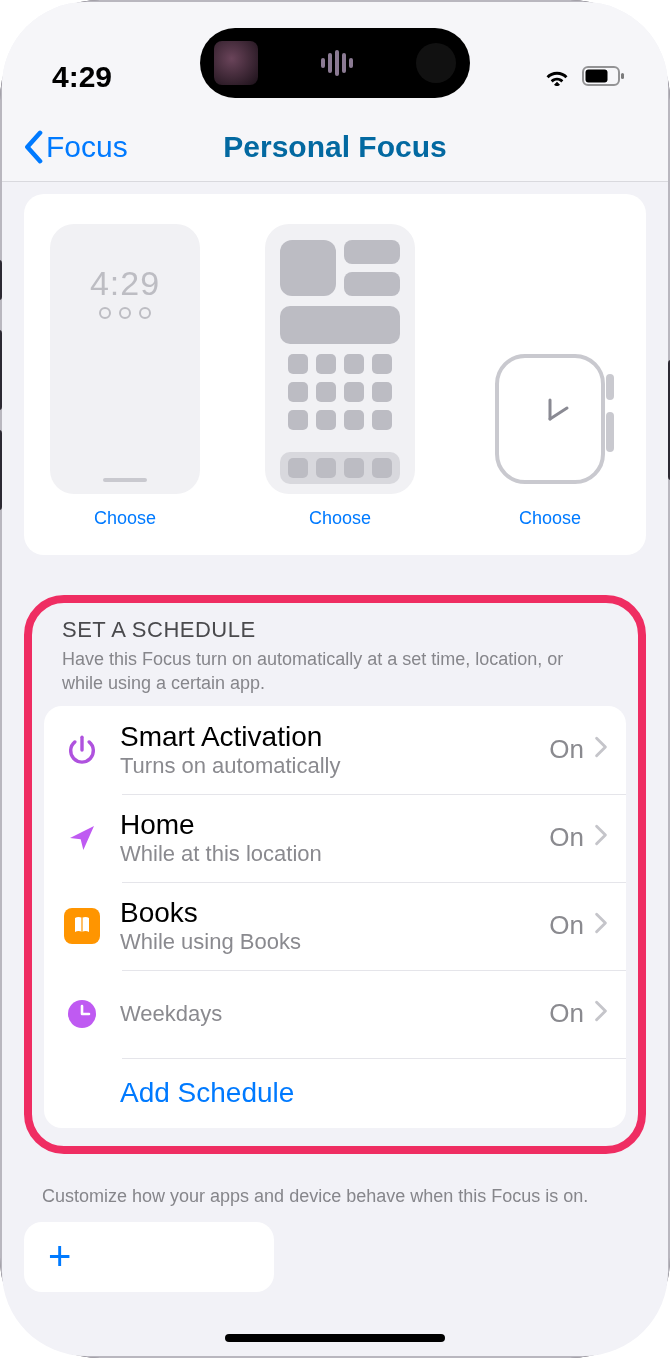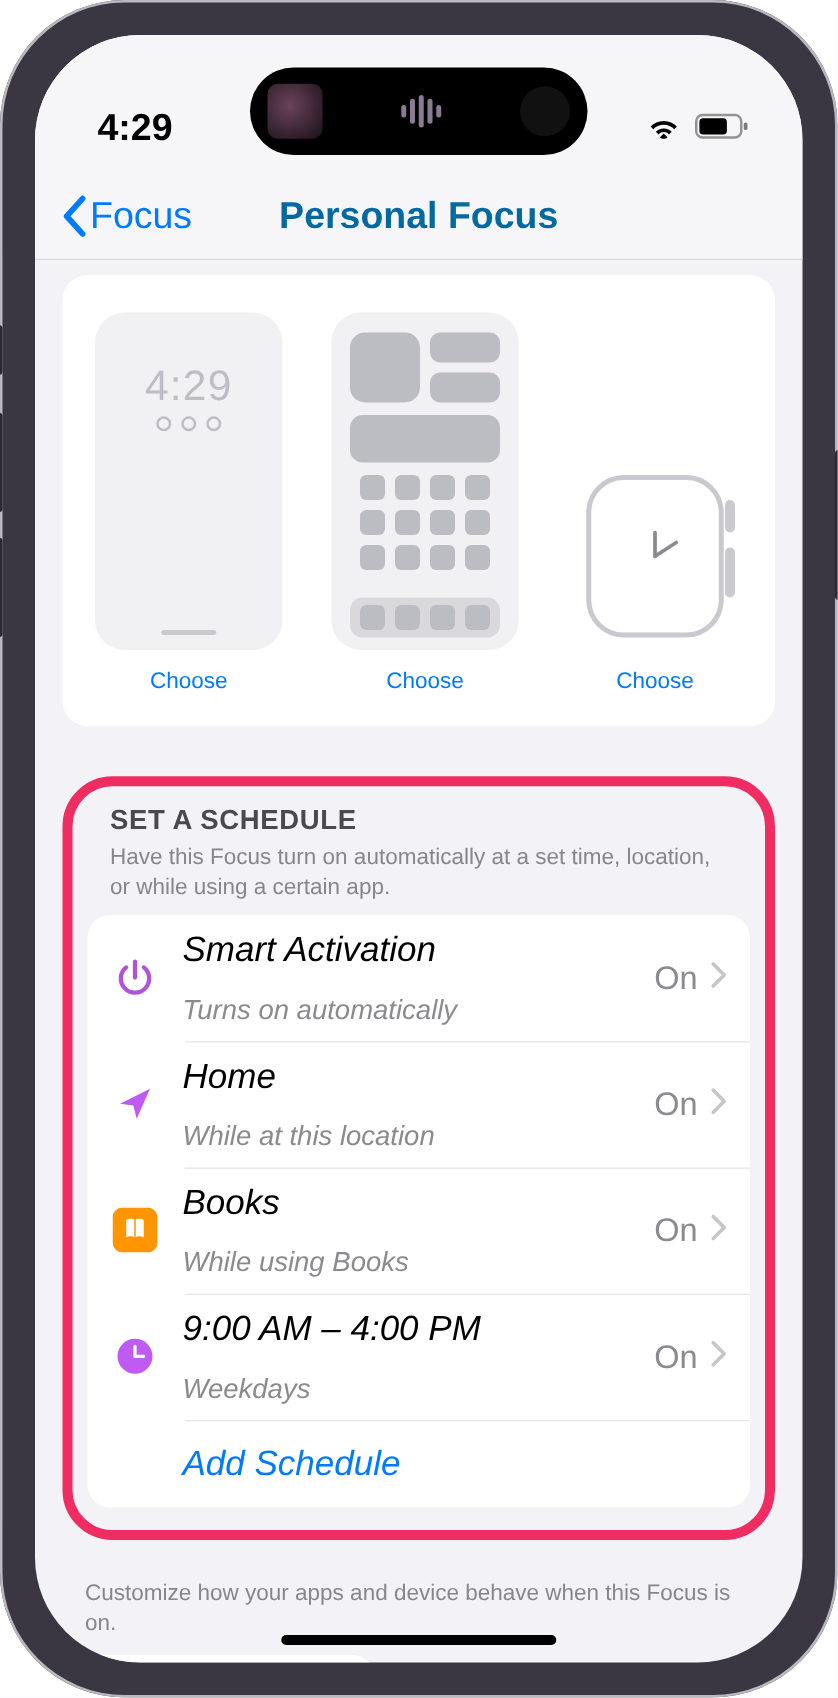--- a/index.html
+++ b/index.html
@@ -8,21 +8,21 @@
     background: #fff;
     display: flex;
     justify-content: center;
   }
 
   
   .device {
     width: 670px; height: 1358px;
     background: #3a3642;
     border-radius: 100px;
-    padding: 28px;
+    padding: 2px;
     position: relative;
     box-shadow: 0 0 0 2px #b9b7bf inset;
   }
   .side-btn { position: absolute; background: #2c2933; border-radius: 4px; }
   .sb-left1 { left: -4px; top: 260px; width: 6px; height: 40px; }
   .sb-left2 { left: -4px; top: 330px; width: 6px; height: 80px; }
   .sb-left3 { left: -4px; top: 430px; width: 6px; height: 80px; }
   .sb-right { right: -4px; top: 360px; width: 6px; height: 120px; }
 
   .screen {
@@ -115,35 +115,35 @@
   .watch-btn{ position:absolute; right:6px; top:68px; width:8px; height:40px; background:#c9c9cf; border-radius:4px;}
 
   
   .schedule-wrap {
     margin-top: 40px;
     border: 8px solid #ef2d62;
     border-radius: 40px;
     padding: 14px 12px 18px;
   }
   .section-header { padding: 0 18px 10px; }
-  .section-title { font-size:22px; font-weight:700; color:#4a4a4d; letter-spacing:0.5px; }
+  .section-title { font-size:22px; font-weight:400; color:#4a4a4d; letter-spacing:0.5px; }
   .section-desc { font-size:18px; color:#86868b; line-height:1.35; margin-top:4px;}
 
   .list { background:#fff; border-radius:18px; overflow:hidden; }
   .row {
     display:flex; align-items:center; min-height:88px; padding: 12px 18px 12px 18px; gap:18px;
     position:relative;
   }
   .row + .row::before {
     content:""; position:absolute; top:0; left:78px; right:0; height:1px; background:#e5e5ea;
   }
   .row-icon { width:40px; display:flex; align-items:center; justify-content:center; flex:none;}
-  .row-main { flex:1; min-width:0;font-style:italic; }
+  .row-main { flex:1; min-width:0; }
   .row-title { font-size:28px; color:#000; }
-  .row-sub { font-size:22px; color:#8a8a8f; margin-top:19px;}
+  .row-sub { font-size:22px; color:#8a8a8f; margin-top:0;}
   .row-right { display:flex; align-items:center; gap:10px; color:#8a8a8f; font-size:26px;}
   .chev { color:#c5c5ca; }
   .row-add { min-height:70px; }
   .row-add .row-title { color:#007aff; }
 
   
   .filters-sec { margin-top: 30px; padding: 0 18px;}
   .add-filter-card {
     margin-top:14px; background:#fff; width:250px; height:70px; border-radius:18px;
     display:flex; align-items:center; justify-content:flex-start; padding-left:24px;
@@ -338,21 +338,20 @@
           </div>
 
           <div class="row">
             <div class="row-icon">
               <svg width="32" height="32" viewBox="0 0 32 32">
                   <circle cx="16" cy="16" r="14" fill="#bf5af2"></circle>
                   <path d="M16 8v8h7" stroke="#fff" stroke-width="2.6" fill="none" stroke-linecap="round" stroke-linejoin="round"></path>
                 </svg>
             </div>
             <div class="row-main">
-              <div class="row-title">9:00 AM – 4:00 PM</div>
               <div class="row-sub">Weekdays</div>
             </div>
             <div class="row-right">
               <span>On</span>
               <span class="chev"><svg width="14" height="22" viewBox="0 0 12 20">
                     <path d="M2 2l8 8-8 8" fill="none" stroke="currentColor" stroke-width="2.6" stroke-linecap="round" stroke-linejoin="round"></path>
                   </svg></span>
             </div>
           </div>
 

